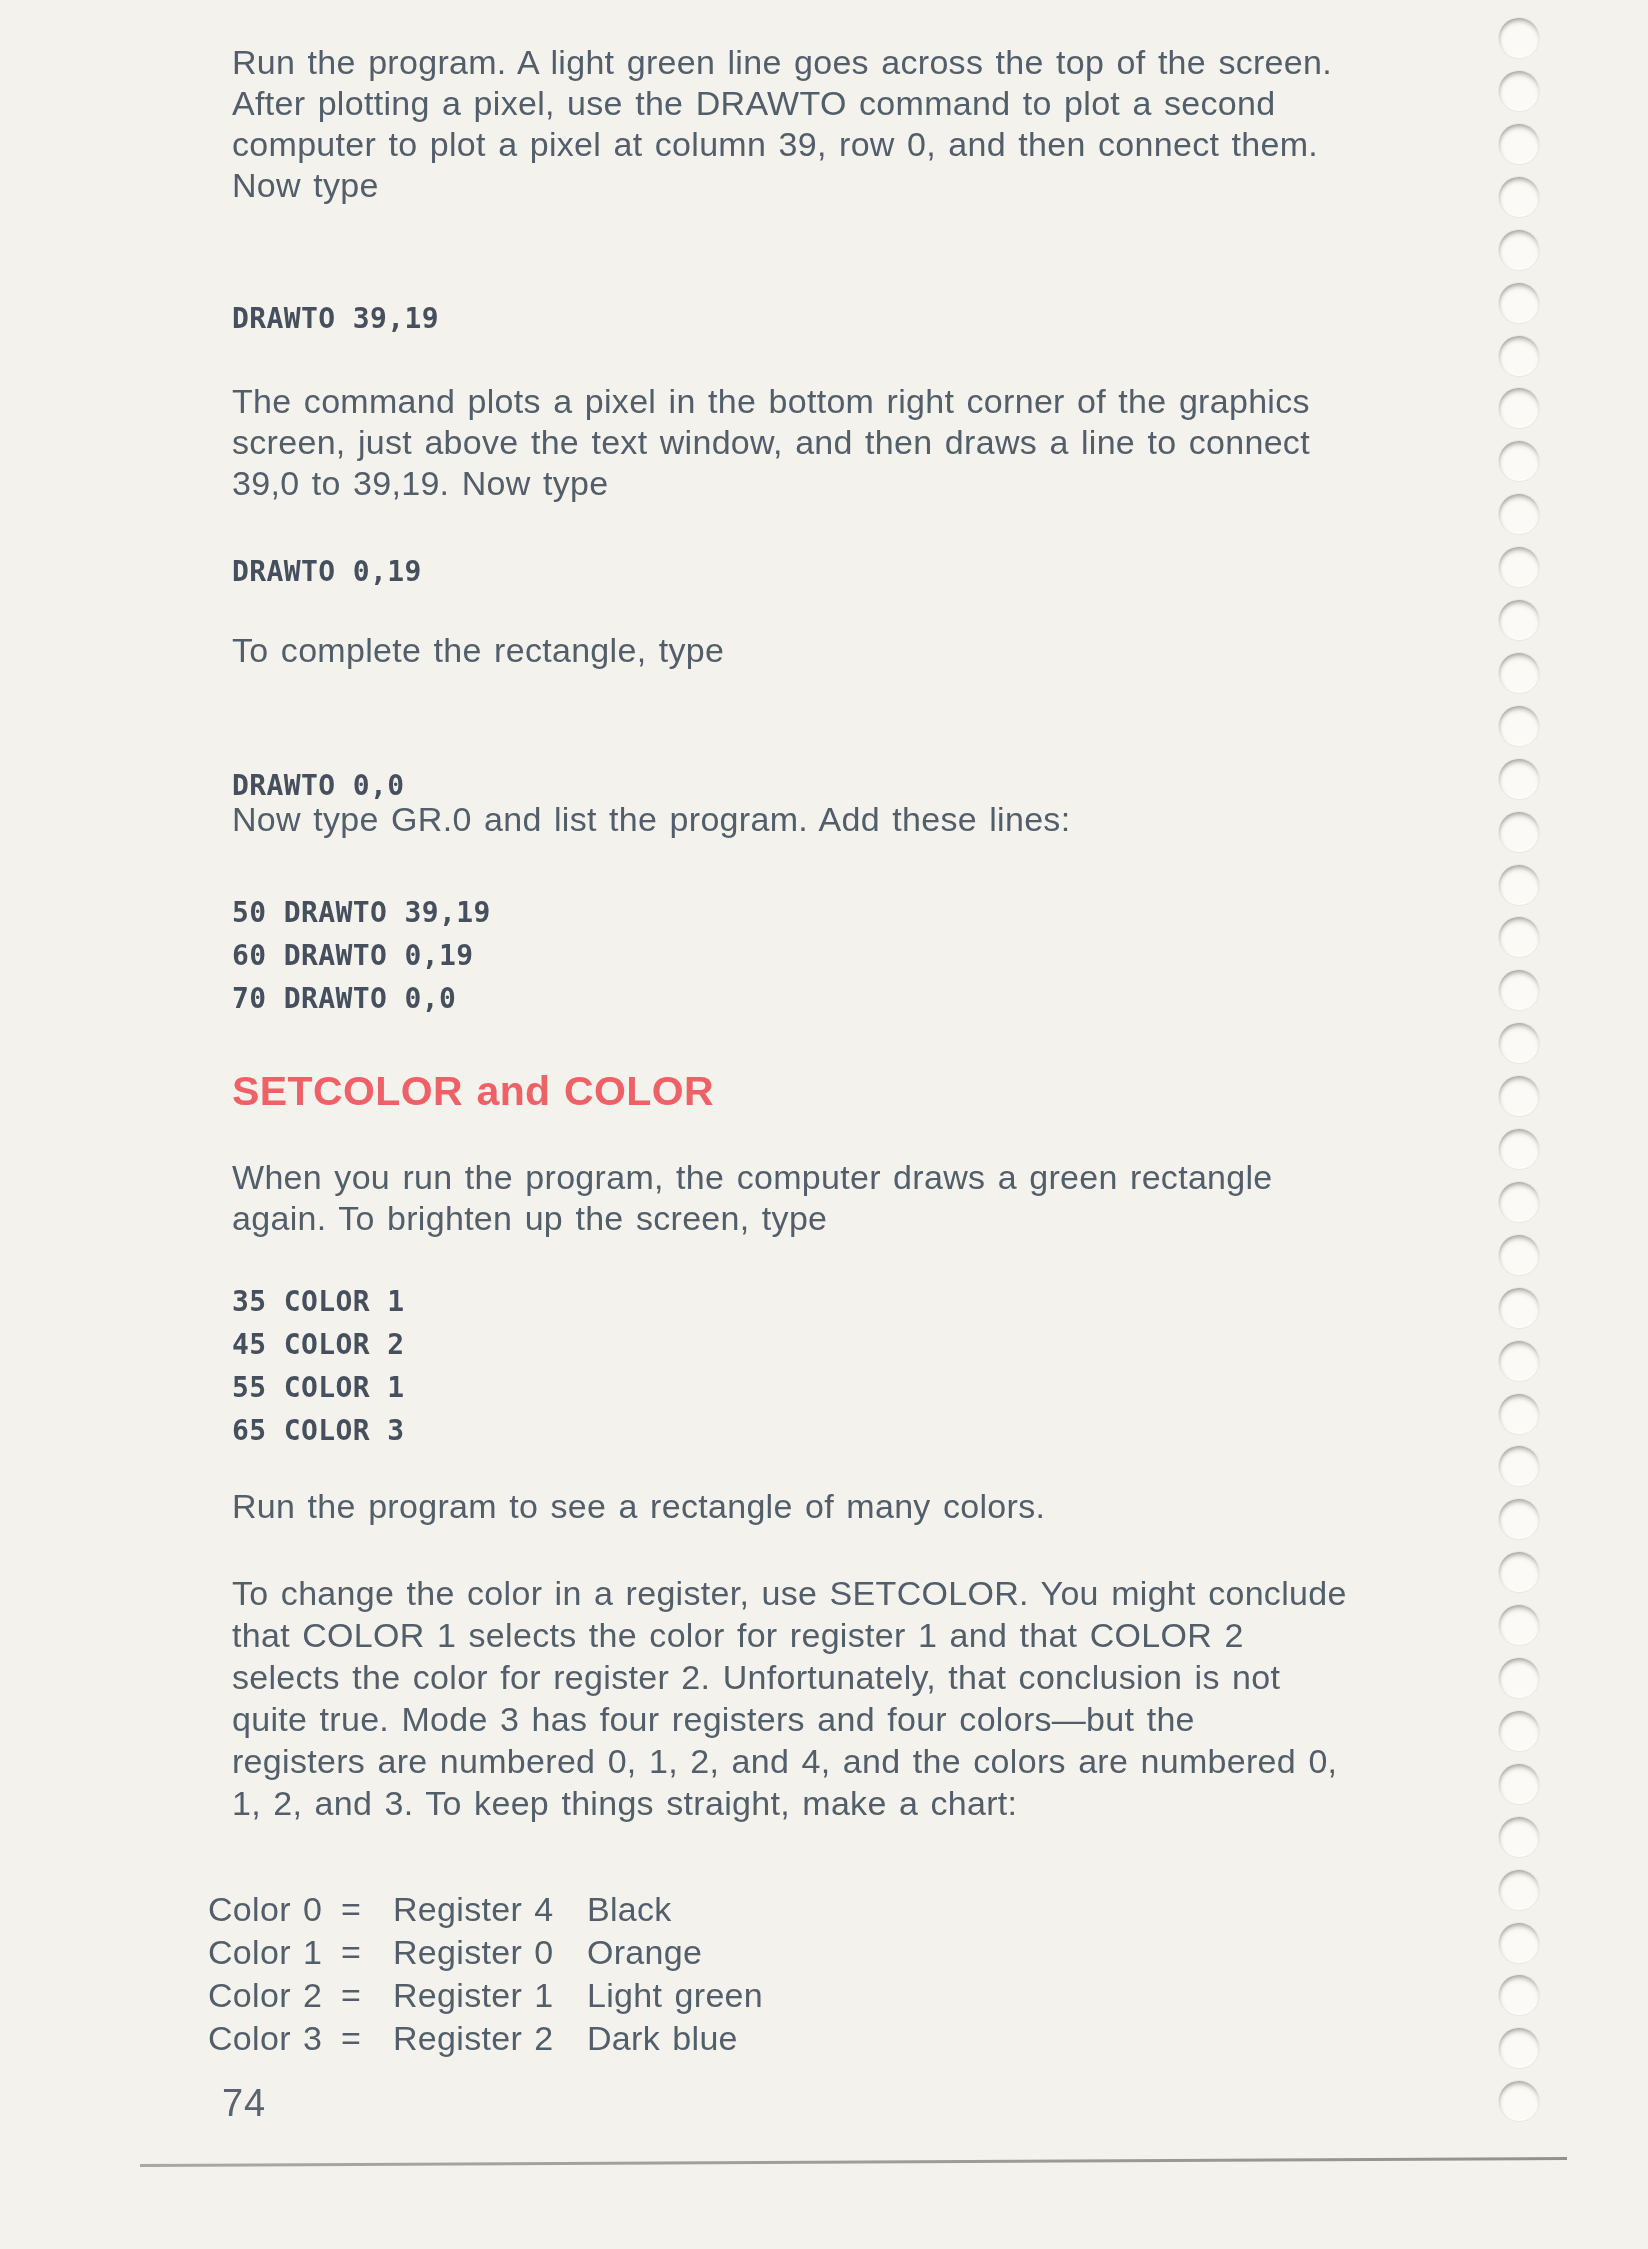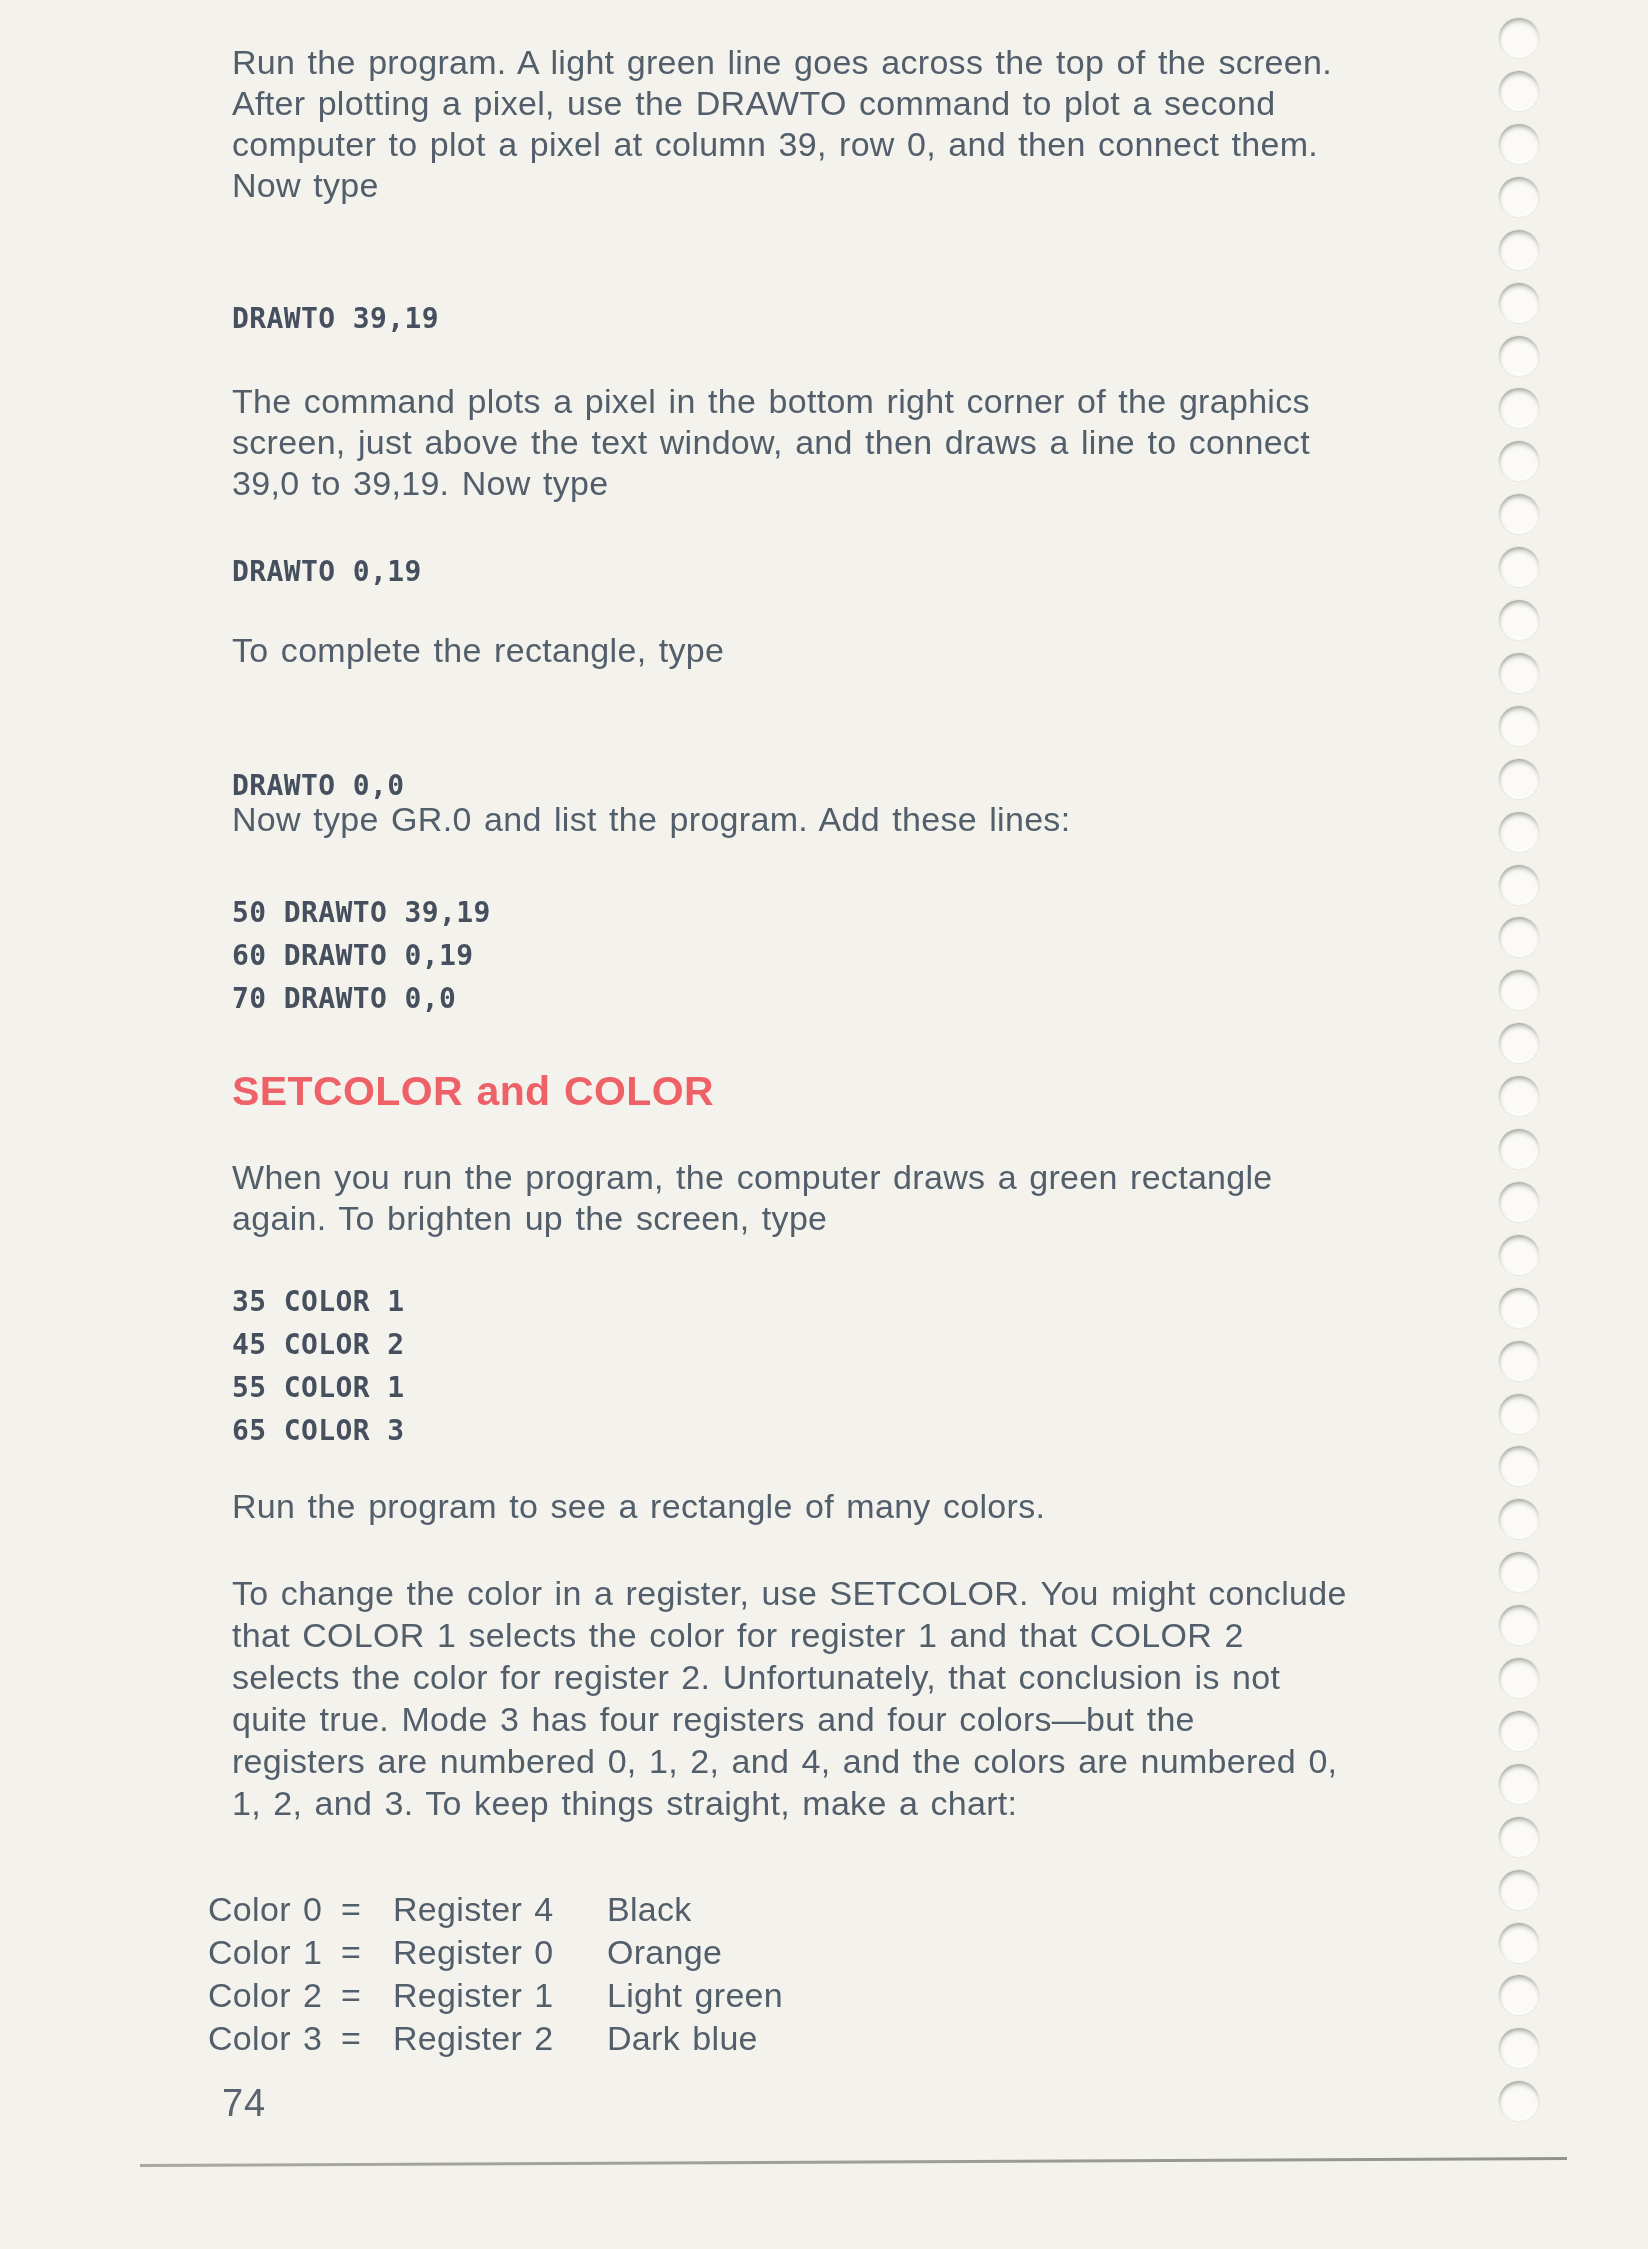--- a/index.html
+++ b/index.html
@@ -48,21 +48,21 @@
   }
   #p5{top:1150px;margin-top:7px;}
   #code5{top:1280px;}
   #p6{top:1486px;}
   #p7{top:1572px;line-height:42px;}
   #chart{top:1888px;left:208px;line-height:43px;}
   .chart-row{display:flex;}
   .chart-col-color{width:133px;}
   .chart-col-eq{width:52px;}
   .chart-col-register{width:194px;}
-  .chart-col-name{flex:1;margin-left:20px;}
+  .chart-col-name{flex:1;}
   #pagenum{
     top:2082px;left:222px;width:1245px;
     text-align:left;
     font-size:38px;
     color:#5a646e;
     letter-spacing:0.9px;
   }
   #footer-rule{
     position:absolute;
     left:140px;top:2164px;

